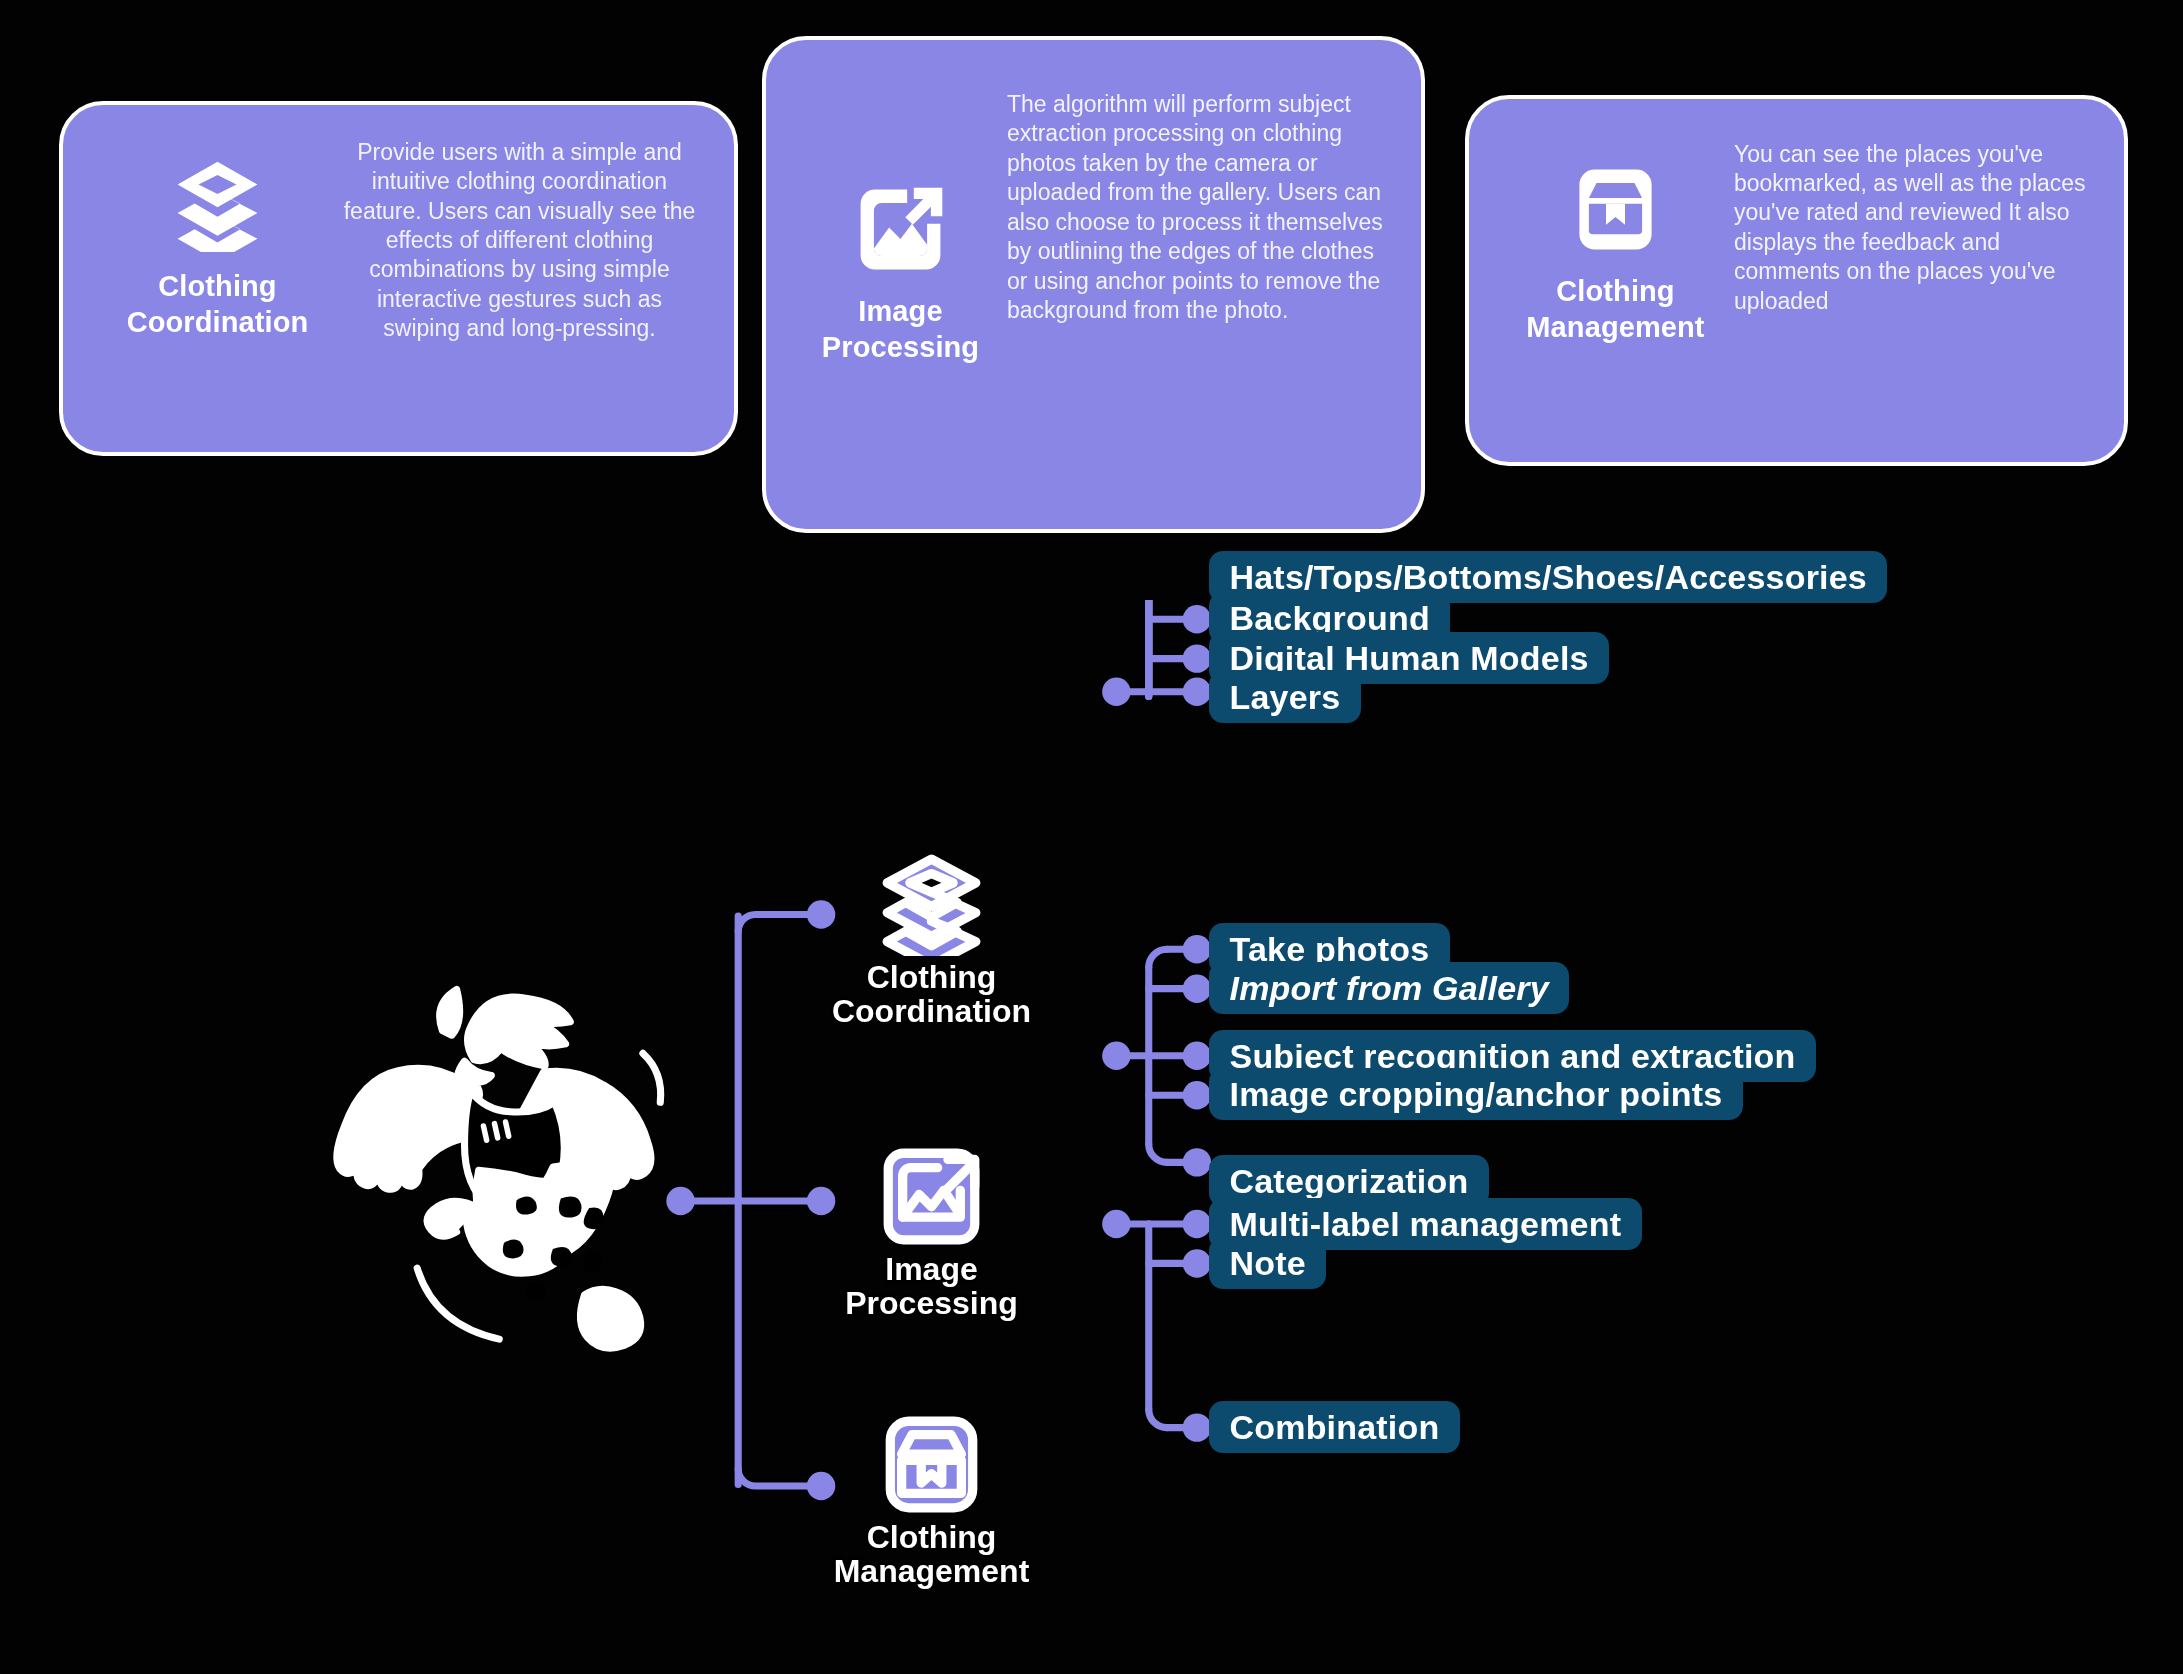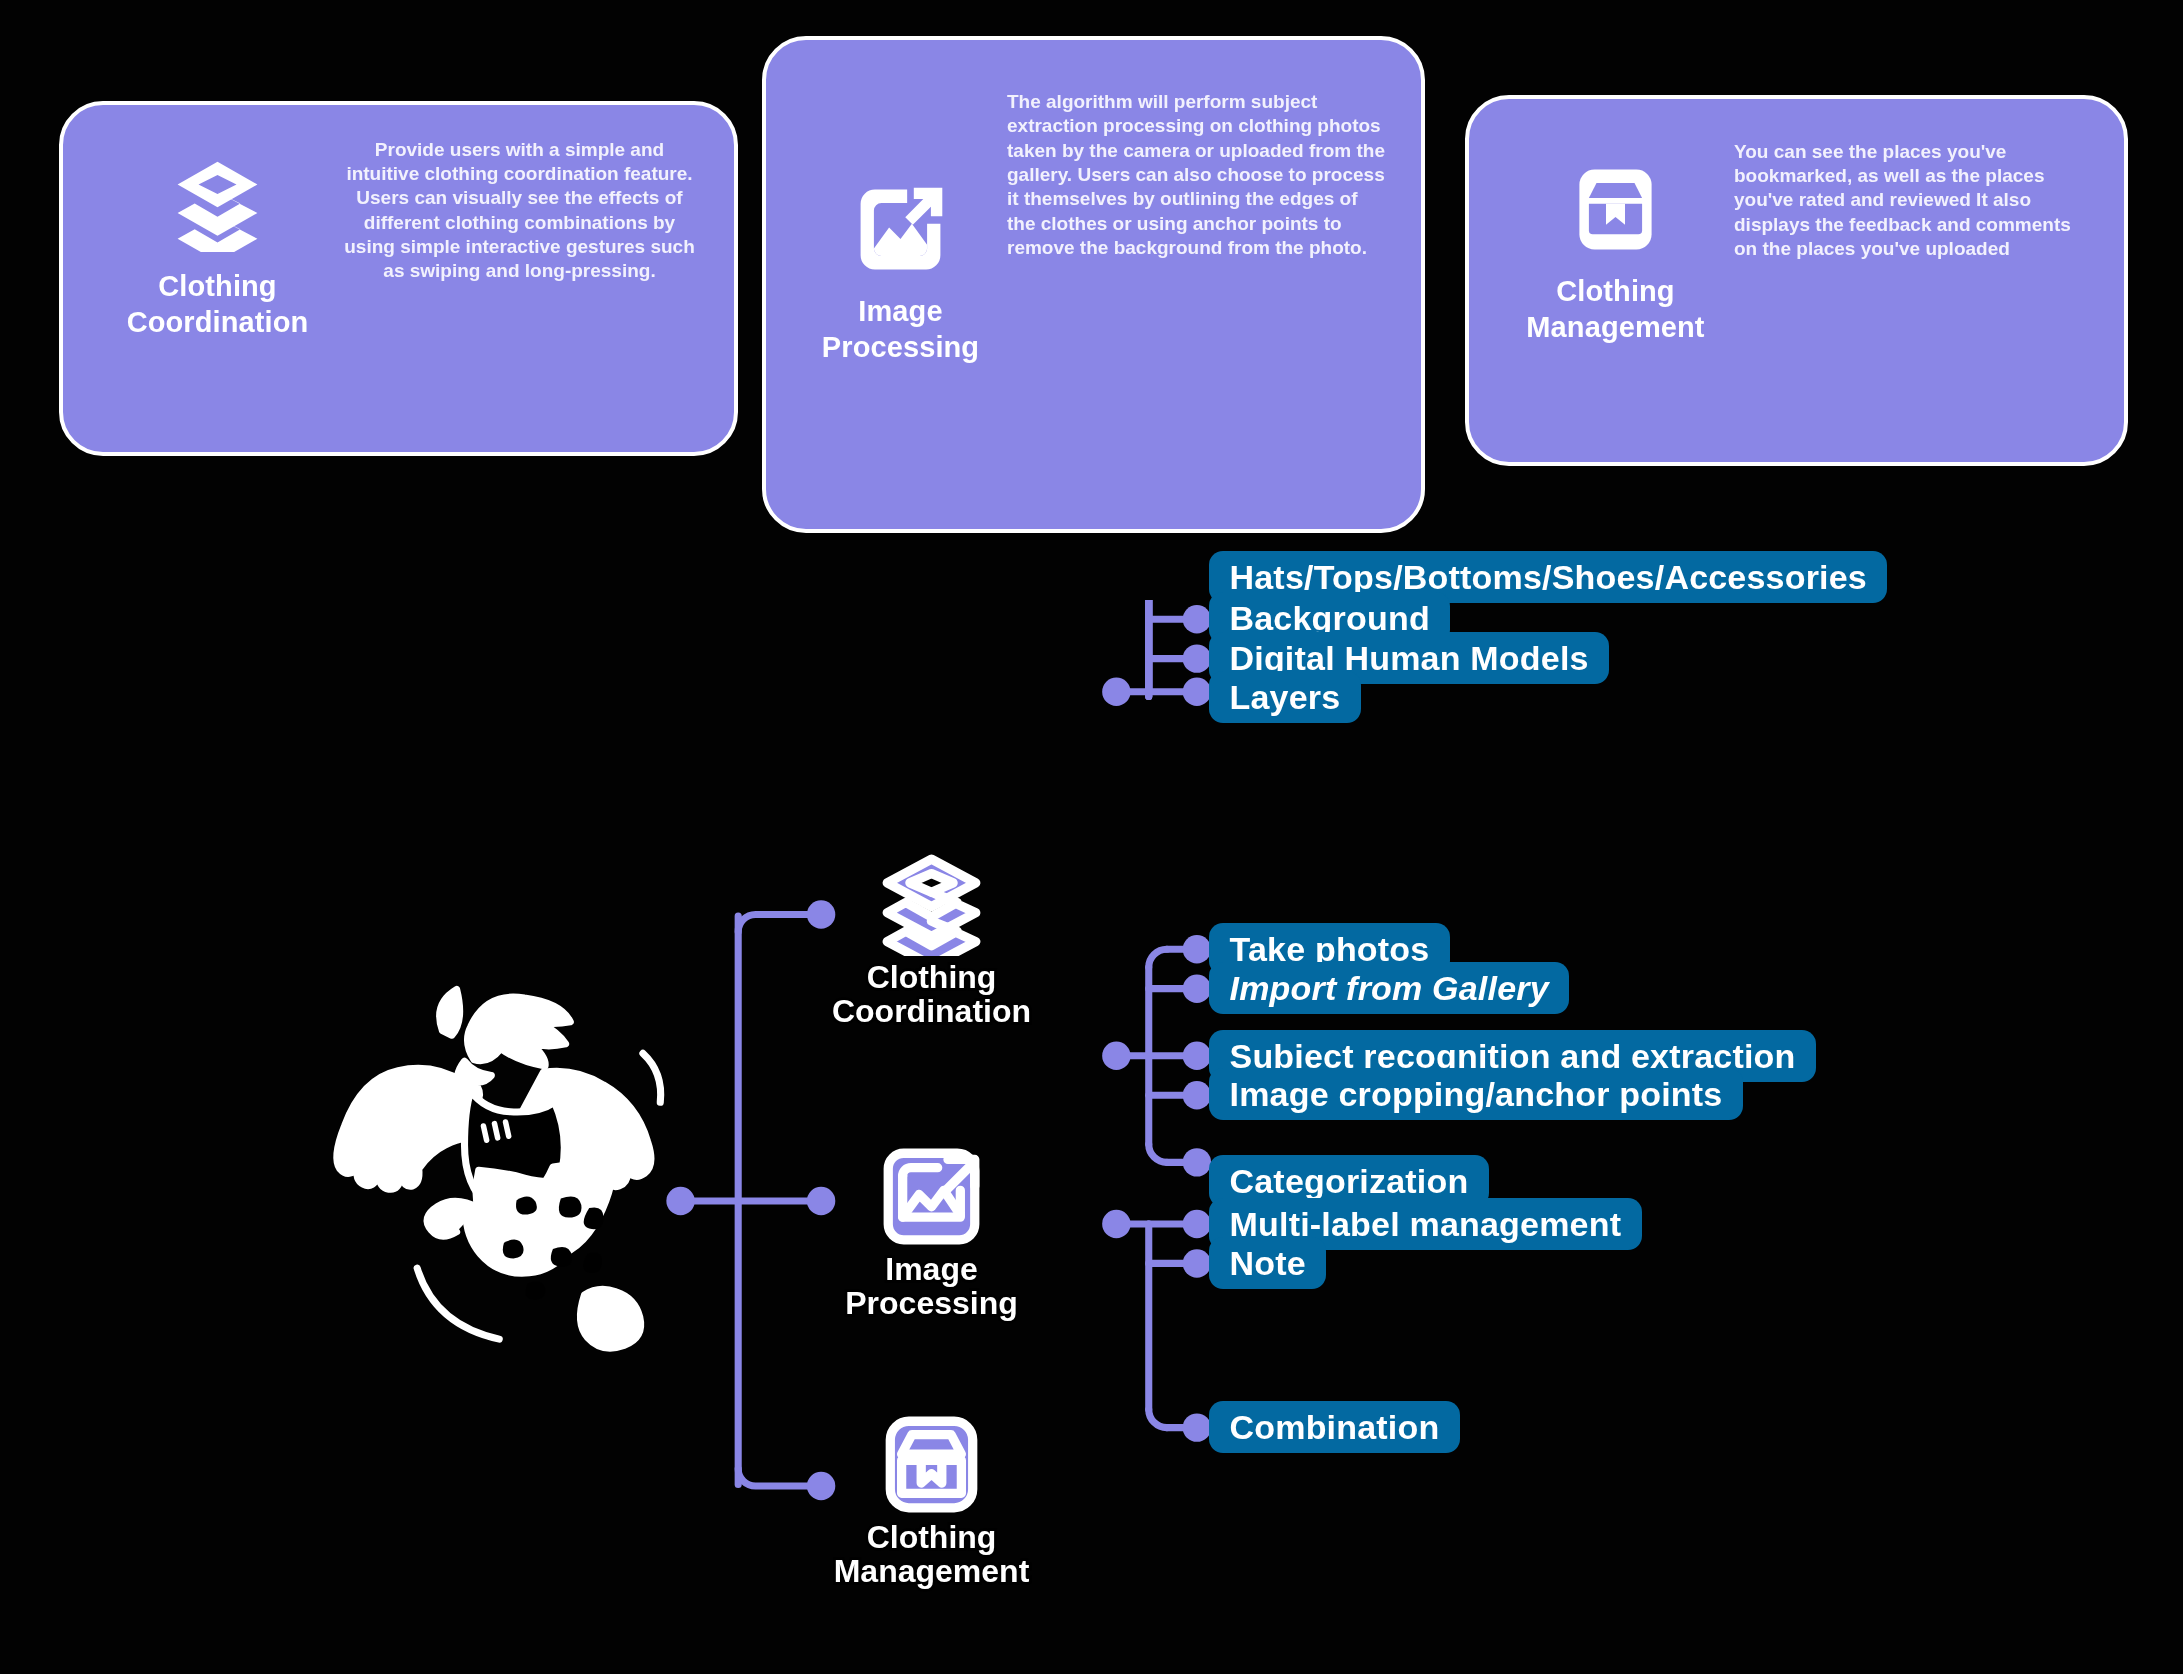--- a/index.html
+++ b/index.html
@@ -33,23 +33,23 @@
     color:#ffffff;
     font-size:29px;
     font-weight:700;
     line-height:1.22;
     text-align:center;
     letter-spacing:0.1px;
   }
   .card-body{
     flex:1 1 auto;
     color:#f2f1fd;
-    font-size:19px;
+    font-size:23px;
     line-height:1.28;
-    font-weight:700;
+    font-weight:400;
   }
 
   #card-clothing-coordination{
     left:59px;top:101px;width:679px;height:355px;
     padding:28px 35px 28px 32px;
   }
   #card-clothing-coordination .card-left{width:245px;padding-top:24px;}
   #card-clothing-coordination .card-body{padding-top:4.7px;text-align:center;}
 
   #card-image-processing{
@@ -96,21 +96,21 @@
     position:relative;
     display:block;
   }
   #node-clothing-coordination{left:813px;top:253px;}
   #node-image-processing{left:813px;top:545px;}
   #node-clothing-management{left:813px;top:813px;}
 
   
   .pill{
     position:absolute;
-    background:#0369a1;
+    background:#0c4a6e;
     border-radius:14px;
     color:#ffffff;
     font-size:34px;
     font-weight:700;
     letter-spacing:0.2px;
     display:flex;align-items:center;
     padding:0 20.5px;
     height:52px;
     white-space:nowrap;
     box-sizing:border-box;

